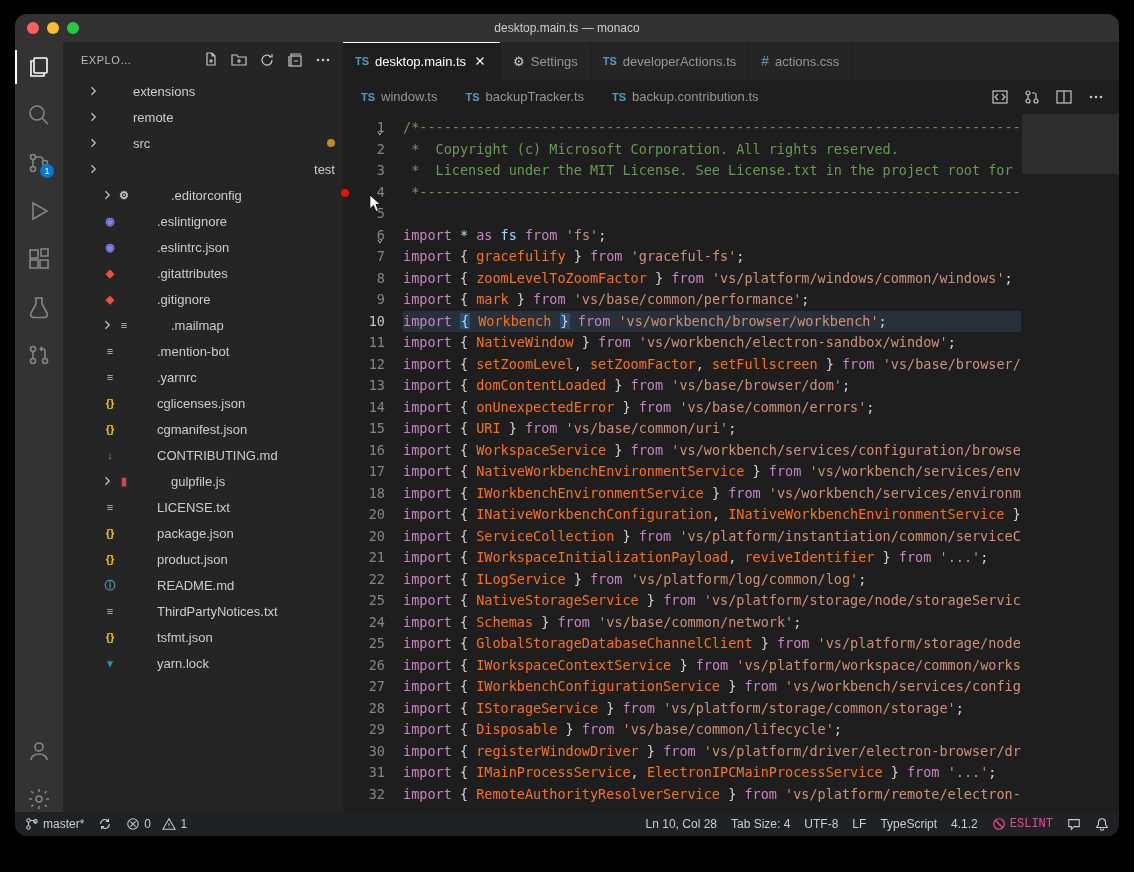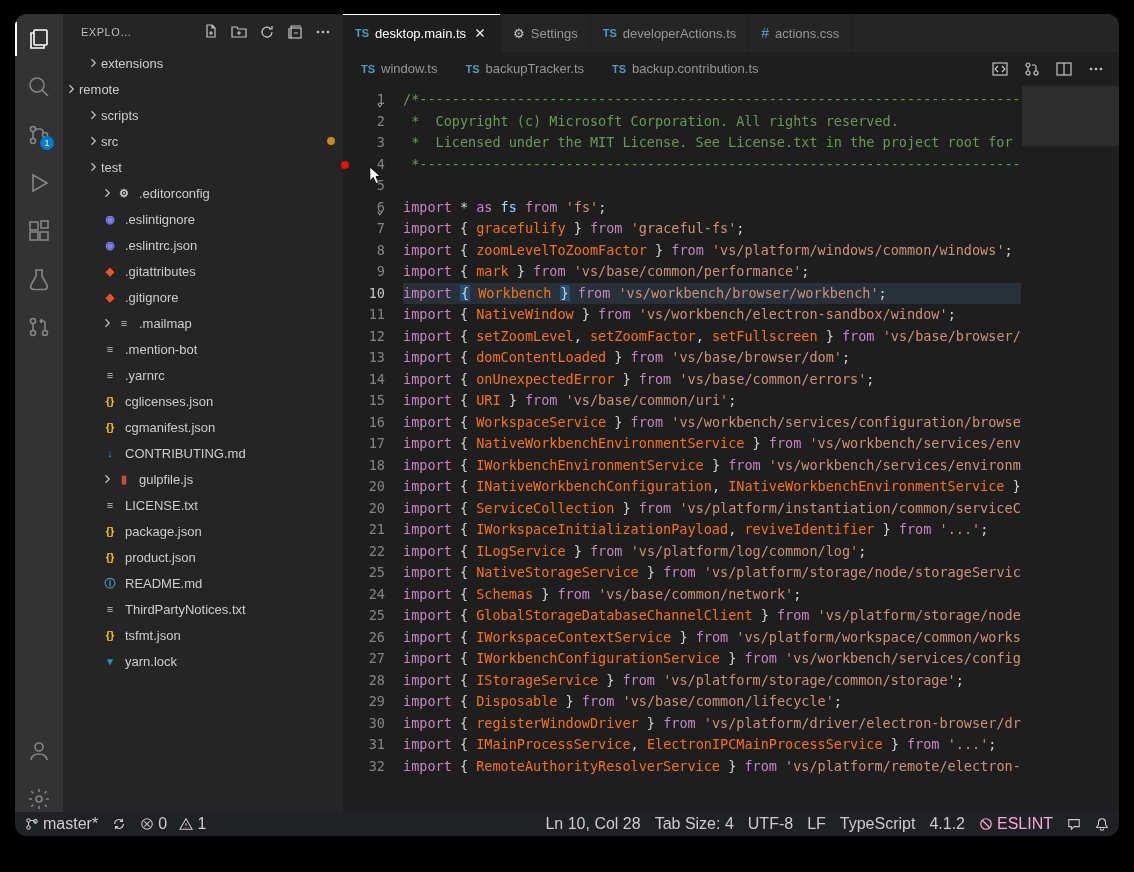--- a/index.html
+++ b/index.html
@@ -20,21 +20,21 @@
 .abspacer { flex:1; }
 .sidebar { width: 280px; background: #252526; display:flex; flex-direction:column; color:#ccc; }
 .sbheader { height: 36px; display:flex; align-items:center; padding:0 10px 0 18px; gap:8px; }
 .sbtitle { font-size:11px; letter-spacing:.5px; color:#bbb; font-weight:400; flex:1; overflow:hidden; text-overflow:ellipsis; white-space:nowrap; }
 .sbaction { width:20px; height:20px; display:flex; align-items:center; justify-content:center; color:#c5c5c5; cursor:pointer; }
 .sbaction svg { width:16px; height:16px; }
 .tree { flex:1; overflow:hidden; font-size:13px; }
 .titem { display:flex; align-items:center; height:26px; cursor:pointer; padding-right:8px; }
 .twisty { width:16px; height:16px; display:flex; align-items:center; justify-content:center; color:#c5c5c5; }
 .ficon { width:18px; height:18px; display:flex; align-items:center; justify-content:center; margin-right:6px; font-size:11px; font-weight:bold; }
-.fname { color:#ccc; }
+.fname { color:#ccc;margin-left:32px; }
 .vcsdot { width:8px; height:8px; border-radius:50%; margin-left:auto; }
 .vcsdot.modified { background:#c08b1f; }
 .main { flex:1; display:flex; flex-direction:column; min-width:0; background:#1e1e1e; }
 .tabs { display:flex; background:#252526; height:38px; }
 .tab { display:flex; align-items:center; padding:0 12px; gap:6px; font-size:13px; color:#969696; border-right:1px solid #1e1e1e; cursor:pointer; position:relative; }
 .tab.active { background:#1e1e1e; color:#fff; }
 .tab.active::after { content:''; position:absolute; top:0; left:0; right:0; height:1px; background:#fff; }
 .tab .ts { color:#519aba; font-size:11px; font-weight:bold; }
 .tab .gear { color:#c5c5c5; }
 .tab .hash { color:#519aba; font-size:14px; }
@@ -51,31 +51,39 @@
 .gutter .ln { height:21.5px; position:relative; }
 .gutter .ln.current { color:#c6c6c6; }
 .bp { position:absolute; left:-2px; top:7px; width:8px; height:8px; border-radius:50%; background:#e51400; }
 .fold { position:absolute; right:2px; top:3px; color:#c5c5c5; font-size:11px; }
 .code { flex:1; line-height:21.5px; padding-top:3px; white-space:pre; overflow:hidden; color:#d4d4d4; }
 .code .row { height:21.5px; }
 .code .row.hl { background:#283139; }
 .minimap { width:98px; background:#1e1e1e; border-left:1px solid #1e1e1e; position:relative; overflow:hidden; }
 .mmslider { position:absolute; left:0; right:0; background:rgba(255,255,255,0.07); }
 .c-c { color:#6a9955; } .c-k { color:#c586c0; } .c-o { color:#d4d4d4; } .c-s { color:#ce9178; } .c-i { color:#9cdcfe; } .c-id { color:#f97316; } .c-sel { background:#264f78; padding:0 1px; }
-.statusbar { height:24px; background:#202124; display:flex; align-items:center; font-size:16px; color:#ccc; padding:0 10px; gap:14px; }
+.statusbar { height:24px; background:#202124; display:flex; align-items:center; font-size:12px; color:#ccc; padding:0 10px; gap:14px; }
 .sbitem { display:flex; align-items:center; gap:4px; cursor:pointer; }
 .sbitem svg { width:14px; height:14px; }
 .sbspacer { flex:1; }
-.sbitem.err { color:#f9a8d4; }
+.sbitem.err { color:#ec4899;font-family:Liberation Mono, monospace; }
 .cursor-img { position:absolute; width:14px; color:#fff; }
 </style>
 </head>
 <body>
 
 <div class="window">
+  <div class="titlebar">
+    <div class="traffic">
+      <div class="dot red"></div>
+      <div class="dot yellow"></div>
+      <div class="dot green"></div>
+    </div>
+    <div class="wintitle">desktop.main.ts — monaco</div>
+  </div>
   <div class="body">
     <div class="activitybar">
       <div class="abicon active">
           <svg viewBox="0 0 24 24" fill="none" stroke="currentColor" stroke-width="1.6">
             <rect x="7" y="3" width="13" height="15" rx="1"></rect>
             <path d="M7 6H4v15h13v-3"></path>
           </svg>
         </div>
       <div class="abicon">
           <svg viewBox="0 0 24 24" fill="none" stroke="currentColor" stroke-width="1.6">
@@ -167,46 +175,38 @@
       </div>
       <div class="tree" id="tree">
           <div class="titem" style="padding-left: 22px;">
             <span class="twisty">
               <svg width="12" height="12" viewBox="0 0 16 16" fill="none" stroke="currentColor" stroke-width="1.6">
                 <path d="M6 3l5 5-5 5"></path>
               </svg>
             </span>
             <span class="fname">extensions</span>
           </div>
-          <div class="titem" style="">
+          <div class="titem" style="padding-left: 22px;">
             <span class="twisty">
               <svg width="12" height="12" viewBox="0 0 16 16" fill="none" stroke="currentColor" stroke-width="1.6">
                 <path d="M6 3l5 5-5 5"></path>
               </svg>
             </span>
             <span class="fname">remote</span>
-          </div>
-          <div class="titem" style="padding-left: 22px;">
-            <span class="twisty">
-              <svg width="12" height="12" viewBox="0 0 16 16" fill="none" stroke="currentColor" stroke-width="1.6">
-                <path d="M6 3l5 5-5 5"></path>
-              </svg>
-            </span>
-            <span class="fname">scripts</span>
           </div>
           <div class="titem" style="padding-left: 22px;">
             <span class="twisty">
               <svg width="12" height="12" viewBox="0 0 16 16" fill="none" stroke="currentColor" stroke-width="1.6">
                 <path d="M6 3l5 5-5 5"></path>
               </svg>
             </span>
             <span class="fname">src</span>
             <span class="vcsdot modified"></span>
           </div>
-          <div class="titem" style="padding-left: 22px;">
+          <div class="titem" style="padding-left: 22px; justify-content: space-between;">
             <span class="twisty">
               <svg width="12" height="12" viewBox="0 0 16 16" fill="none" stroke="currentColor" stroke-width="1.6">
                 <path d="M6 3l5 5-5 5"></path>
               </svg>
             </span>
             <span class="fname">test</span>
           </div>
           <div class="titem" style="padding-left: 36px;">
             <span class="twisty">
               <svg width="12" height="12" viewBox="0 0 16 16" fill="none" stroke="currentColor" stroke-width="1.6">

